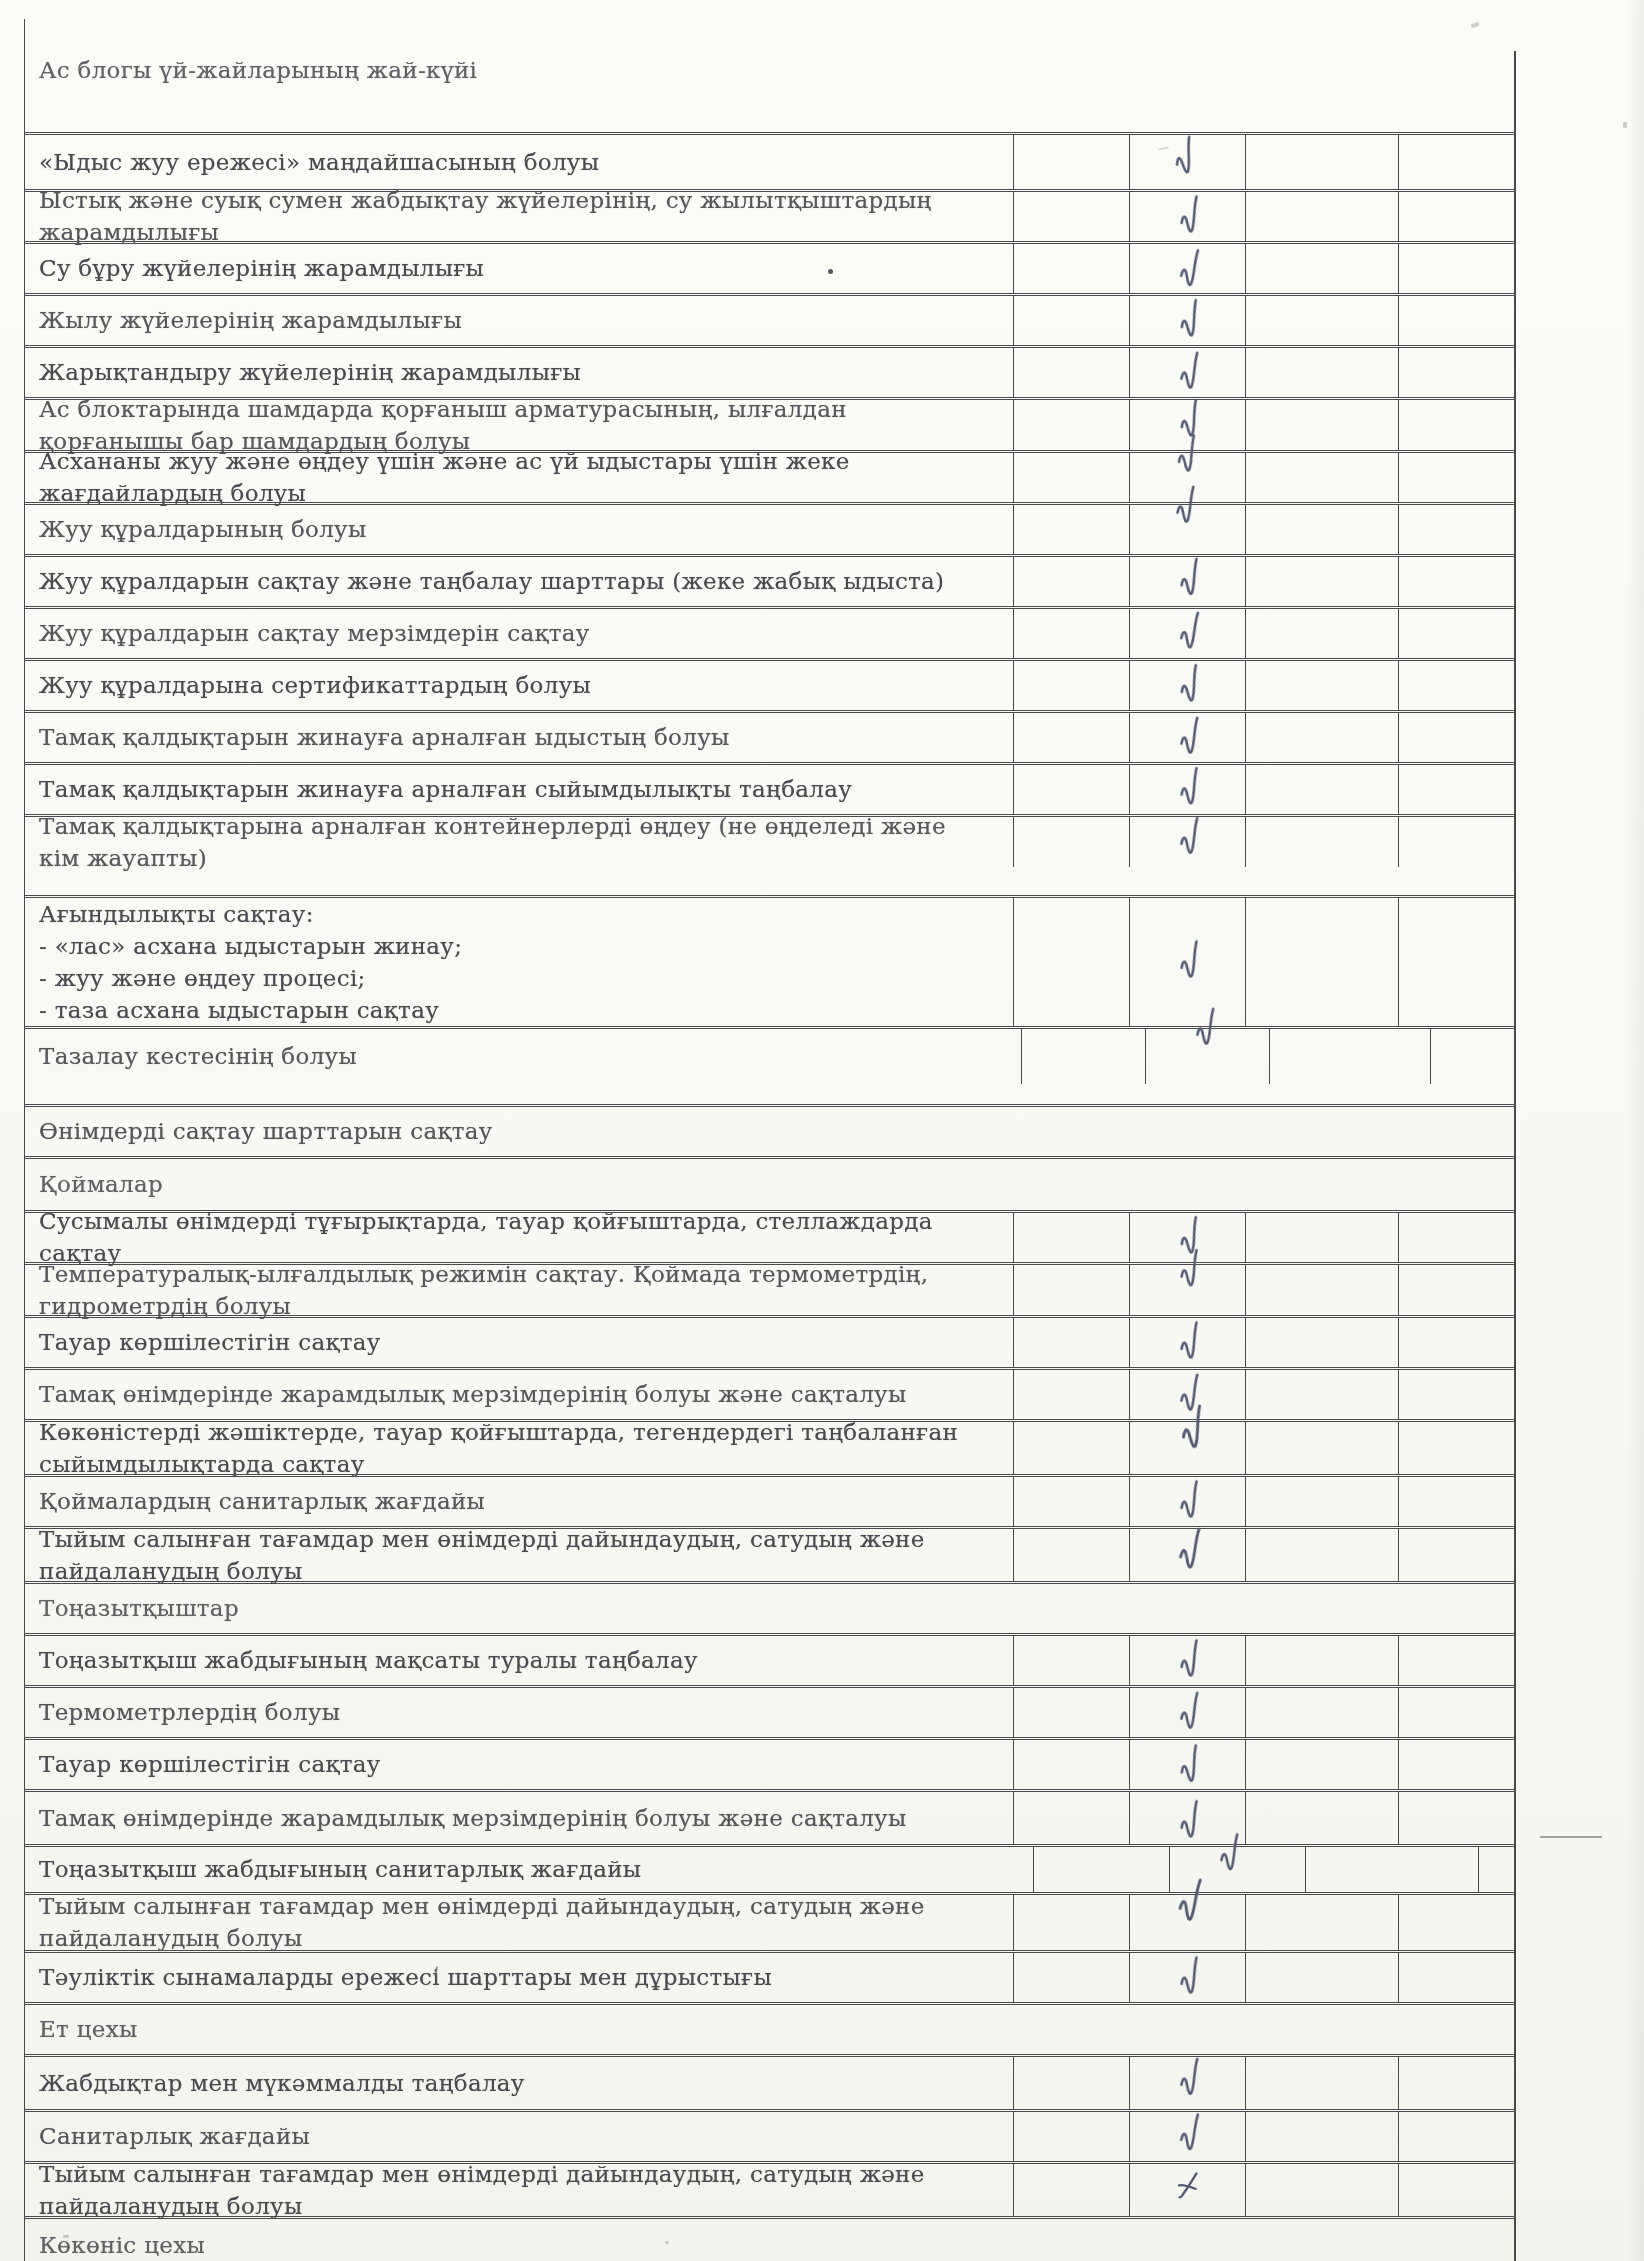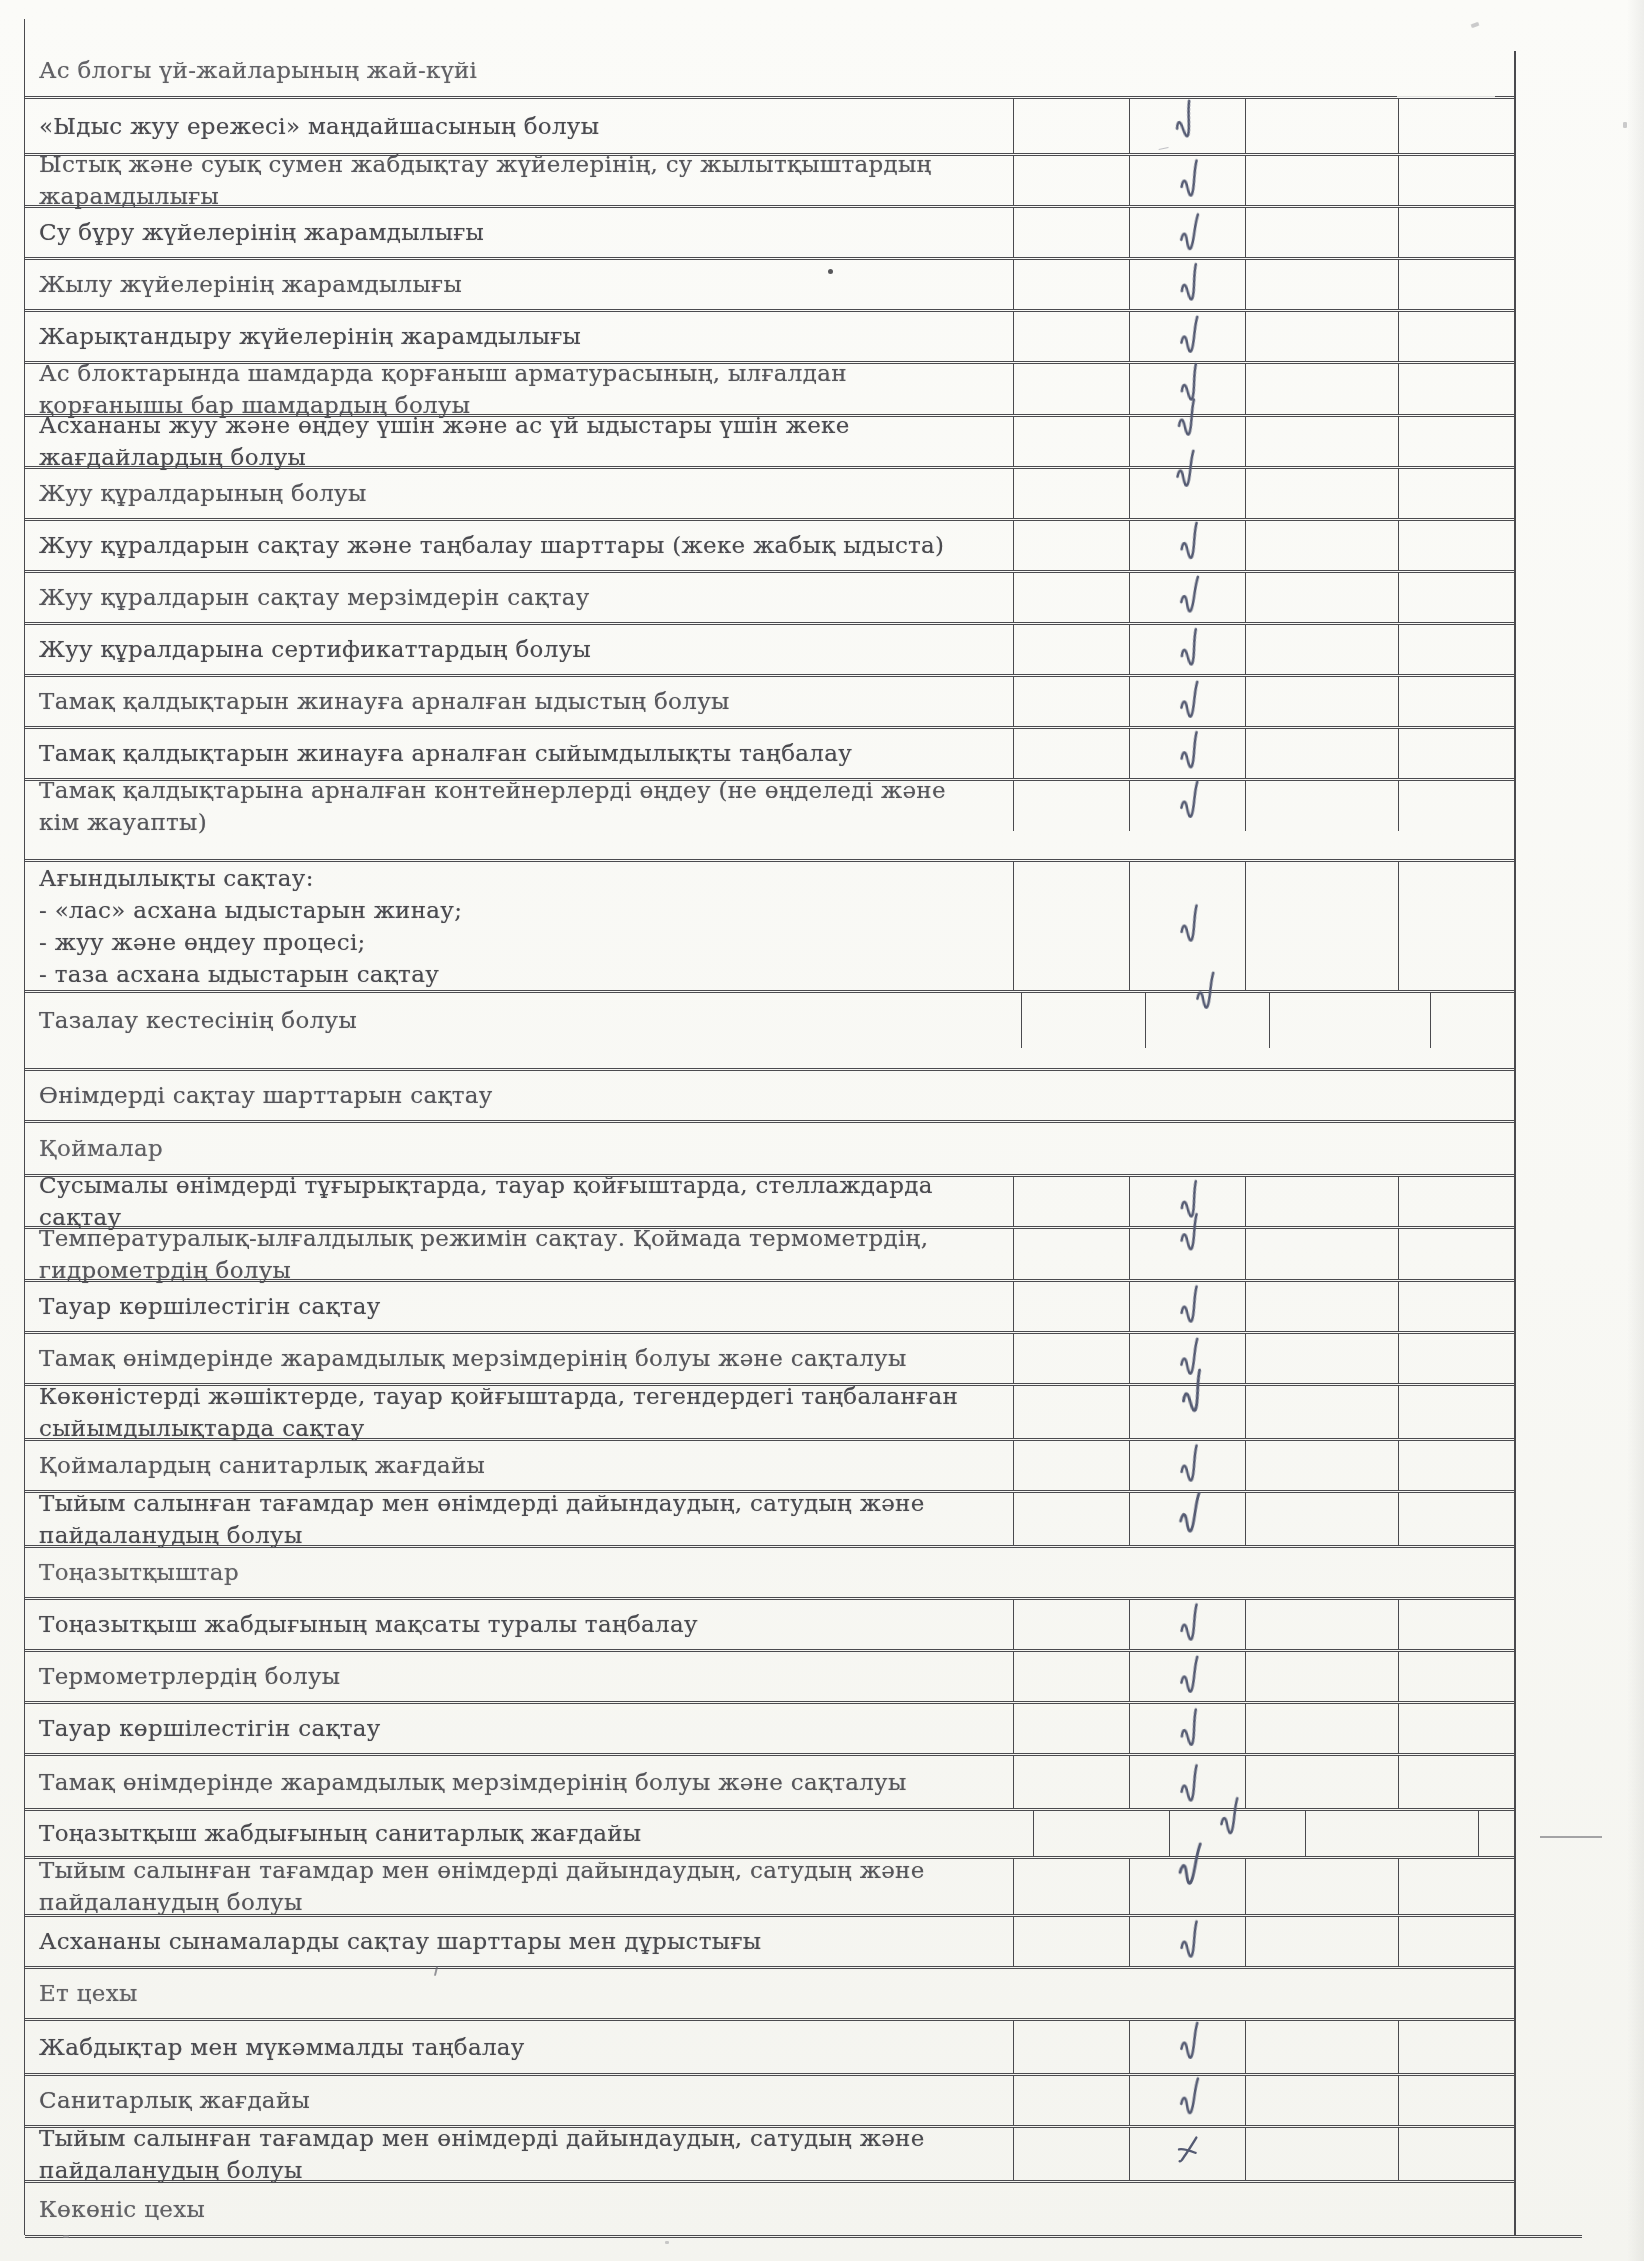--- a/index.html
+++ b/index.html
@@ -70,21 +70,21 @@
 </head>
 <body>
 
 <div class="page">
   <div class="table" id="table-root">
       <div class="row row--section" style="height: 77px;">
         <div class="cell-text">
           <span>Ас блогы үй-жайларының жай-күйі</span>
         </div>
       </div>
-      <div class="row" style="height: 57px;">
+      <div class="row" style="height: 57px; margin-top: 36px;">
         <div class="cell-text">
           <span>«Ыдыс жуу ережесі» маңдайшасының болуы</span>
         </div>
         <div class="cell cell--c1"></div>
         <div class="cell cell--c2">
           <span class="mark" style="transform: translate(-50%, -50%) translate(-5.2px, -3.9px) rotate(-14deg) scale(1);">
             <svg viewBox="0 0 38 62" width="27" height="44">
               <path d="M9 38 C11 31 14 27.5 15.5 31.5 C17.5 37 16.5 48 19.5 51.5 C23 54 26.5 36 29 25 C31 16 33 9 35 4" fill="none" stroke="#545a72" stroke-width="3.6" stroke-linecap="round"></path>
             </svg>
           </span>
@@ -525,21 +525,21 @@
             <svg viewBox="0 0 38 62" width="27" height="44">
               <path d="M9 38 C11 31 14 27.5 15.5 31.5 C17.5 37 16.5 48 19.5 51.5 C23 54 26.5 36 29 25 C31 16 33 9 35 4" fill="none" stroke="#545a72" stroke-width="3.6" stroke-linecap="round"></path>
             </svg>
           </span>
         </div>
         <div class="cell cell--c3"></div>
         <div class="cell cell--c4"></div>
       </div>
       <div class="row" style="height: 52px;">
         <div class="cell-text">
-          <span>Асхананы сынамаларды сақтау шарттары мен дұрыстығы</span>
+          <span>Тәуліктік сынамаларды ережесі шарттары мен дұрыстығы</span>
         </div>
         <div class="cell cell--c1"></div>
         <div class="cell cell--c2">
           <span class="mark" style="transform: translate(-50%, -50%) translate(0px, 0px) rotate(-8deg) scale(1);">
             <svg viewBox="0 0 38 62" width="27" height="44">
               <path d="M9 38 C11 31 14 27.5 15.5 31.5 C17.5 37 16.5 48 19.5 51.5 C23 54 26.5 36 29 25 C31 16 33 9 35 4" fill="none" stroke="#545a72" stroke-width="3.6" stroke-linecap="round"></path>
             </svg>
           </span>
         </div>
         <div class="cell cell--c3"></div>

